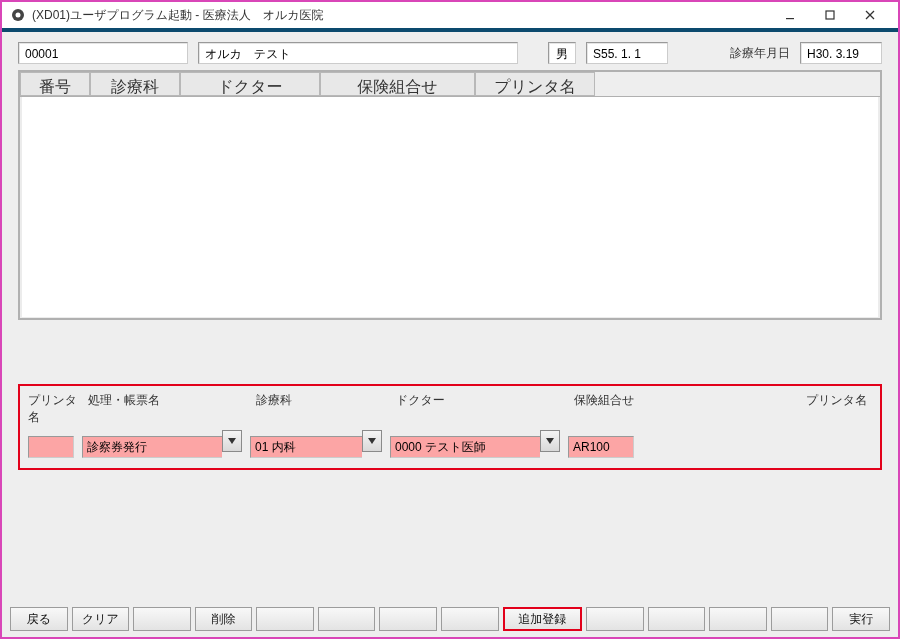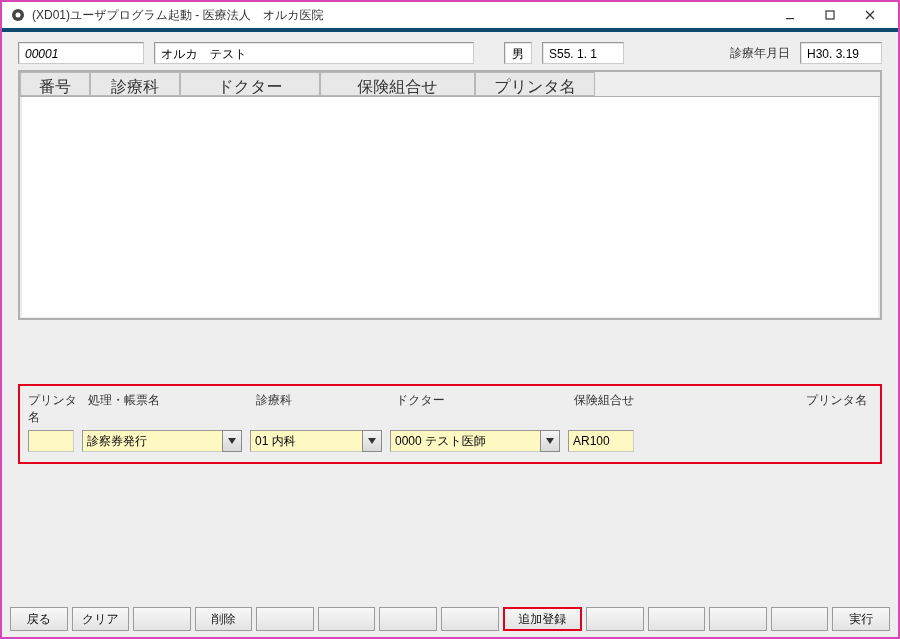--- a/index.html
+++ b/index.html
@@ -42,21 +42,21 @@
     .field-ro {
       background: #fff;
       border: 1px solid #ccc;
       border-top-color:#999; border-left-color:#999;
       padding: 3px 6px;
       height: 22px;
       line-height: 16px;
       display: inline-block;
     }
     .field-ro.box { box-shadow: inset 1px 1px 0 rgba(0,0,0,.1); }
-    .w150 { width: 126px; font-style: italic; }
+    .w150 { width: 170px; }
     .w320 { width: 320px; }
     .w28 { width: 28px; text-align: center; }
     .w82 { width: 82px; }
     .static-label { color: #333; }
     .row2 { margin-bottom: 8px; }
 
     .table-wrap {
       margin-top: 4px;
       background: #ececec;
       border: 2px solid #b0b0b0;
@@ -83,22 +83,22 @@
     .form-redbox {
       margin-top: 64px;
       border: 2px solid #e2001a;
       padding: 6px 8px 10px 8px;
     }
     .form-labels-row { display: grid; grid-template-columns: 60px 168px 140px 178px 232px 76px; gap: 0; margin-bottom: 4px; }
     .form-labels-row div { color: #333; font-size: 12px; }
     .form-fields-row { display: flex; gap: 8px; align-items: center; }
 
     .input-text {
-      background:#fef9c3; border:1px solid #999; border-right-color:#ccc; border-bottom-color:#ccc;
-      height:22px; padding: 2px 4px; font-size:12px; font-family: inherit;
+      background:#fca5a5; border:1px solid #999; border-right-color:#ccc; border-bottom-color:#ccc;
+      height:22px; padding: 2px 4px; font-size:12px; font-family: inherit; margin-top: 6px;
     }
     .combo { display:flex; }
     .combo .input-text { border-right: none; }
     .combo .combo-btn {
       width: 20px; height:22px; background: linear-gradient(#f4f4f4,#d9d9d9);
       border:1px solid #8a8a8a; display:flex;align-items:center;justify-content:center; cursor:pointer;
     }
     .tri-down { width:0;height:0;border-left:4px solid transparent;border-right:4px solid transparent;border-top:6px solid #333; }
 
     .bottom-bar {

